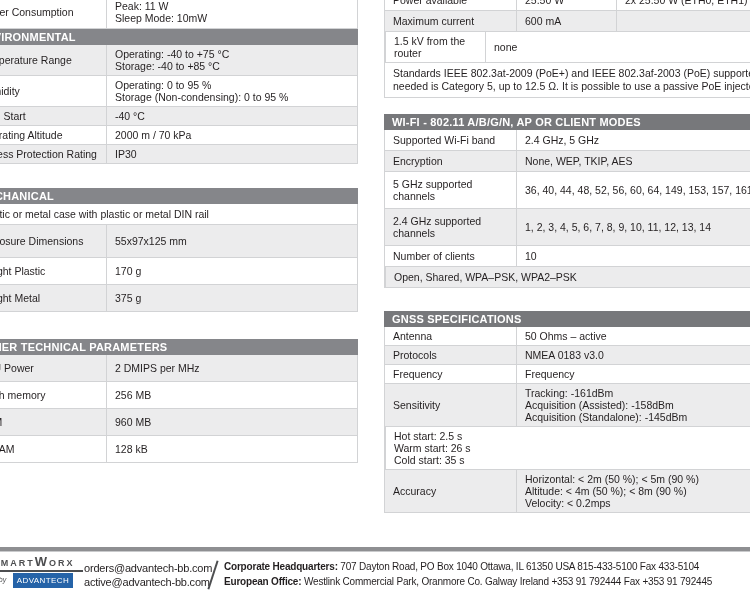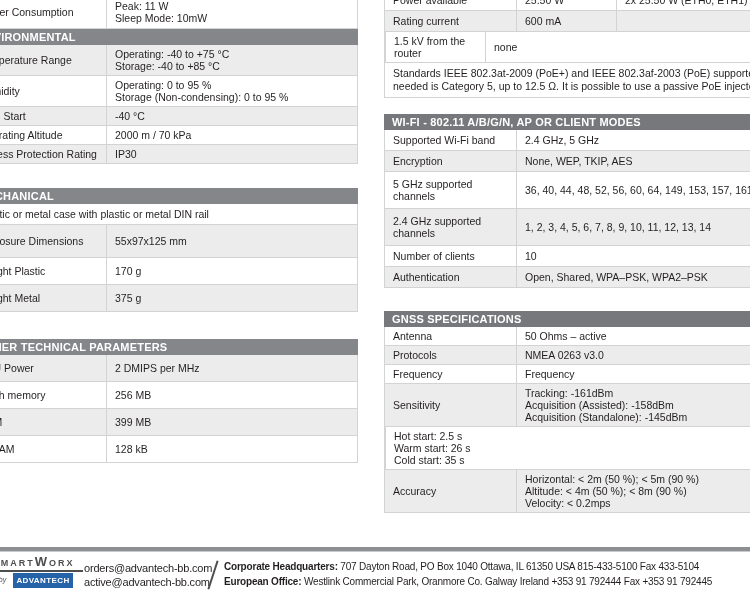--- a/index.html
+++ b/index.html
@@ -34,21 +34,21 @@
   .mt-wifi{margin-top:16px;} .mt-gnss{margin-top:23px;}
   
   #footer-rule{position:absolute;left:0;top:547px;width:750px;height:4px;background:#8e8f92;}
   #footer-rule-light{position:absolute;left:0;top:551px;width:750px;height:1px;background:#c9cacc;}
   #logo-smartworx{position:absolute;left:-10px;top:554px;width:93px;color:#4d4e50;
       font-size:13px;font-weight:bold;letter-spacing:2px;font-variant:small-caps;
       border-bottom:2px solid #4d4e50;padding-bottom:1px;}
   #logo-powered{position:absolute;left:-30px;top:576px;width:40px;font-size:7px;
       font-style:italic;color:#4d4e50;white-space:nowrap;}
   #logo-advantech{position:absolute;left:13px;top:573px;width:60px;height:15px;
-      background:#2563a8;color:#fff;font-size:8px;font-weight:bold;letter-spacing:.4px;
+      background:#2563a8;color:#fff;font-size:8px;font-weight:normal;letter-spacing:.4px;
       display:flex;align-items:center;justify-content:center;}
   #footer-emails{position:absolute;left:84px;top:561px;font-size:11px;line-height:14px;
       letter-spacing:-.2px;}
   #footer-slash{position:absolute;left:212px;top:560px;width:2px;height:30px;
       background:#4d4e50;transform:rotate(18deg);}
   #footer-offices{position:absolute;left:224px;top:560px;font-size:10px;line-height:14.5px;
       letter-spacing:-.2px;white-space:nowrap;}
   #footer-offices b{font-weight:bold;}
 </style>
 </head>
@@ -116,39 +116,39 @@
       <div class="row g h26">
         <div class="cl">CPU Power</div>
         <div class="cv"><span>2 DMIPS per MHz</span></div>
       </div>
       <div class="row h26">
         <div class="cl">Flash memory</div>
         <div class="cv"><span>256 MB</span></div>
       </div>
       <div class="row g h26">
         <div class="cl">RAM</div>
-        <div class="cv"><span>399 MB</span></div>
+        <div class="cv"><span>960 MB</span></div>
       </div>
       <div class="row h26">
         <div class="cl">M-RAM</div>
         <div class="cv"><span>128 kB</span></div>
       </div>
     </div>
   </div>
 
   <div id="col-right" class="col">
 
     <div class="tbl">
       <div class="row h20">
         <div class="cl">Power available</div>
         <div class="c1"><span>25.50 W</span></div>
         <div class="c2"><span>2x 25.50 W (ETH0, ETH1)</span></div>
       </div>
       <div class="row g h20">
-        <div class="cl">Rating current</div>
+        <div class="cl">Maximum current</div>
         <div class="c1"><span>600 mA</span></div>
         <div class="c2"><span></span></div>
       </div>
       <div class="row h26">
         <div class="c1"><span>1.5 kV from the router</span></div>
         <div class="c2"><span>none</span></div>
       </div>
       <div class="note-row">Standards IEEE 802.3at-2009 (PoE+) and IEEE 802.3af-2003 (PoE) supported. Cable
 needed is Category 5, up to 12.5 Ω. It is possible to use a passive PoE injector.</div>
     </div>
@@ -169,34 +169,33 @@
       </div>
       <div class="row g h36">
         <div class="cl">2.4 GHz supported channels</div>
         <div class="cv"><span>1, 2, 3, 4, 5, 6, 7, 8, 9, 10, 11, 12, 13, 14</span></div>
       </div>
       <div class="row h20">
         <div class="cl">Number of clients</div>
         <div class="cv"><span>10</span></div>
       </div>
       <div class="row g h20">
-        <div class="cl">Authentication</div>
         <div class="cv"><span>Open, Shared, WPA–PSK, WPA2–PSK</span></div>
       </div>
     </div>
 
     <div class="sechead mt-gnss">GNSS SPECIFICATIONS</div>
     <div class="tbl">
       <div class="row h18">
         <div class="cl">Antenna</div>
         <div class="cv"><span>50 Ohms – active</span></div>
       </div>
       <div class="row g h18">
         <div class="cl">Protocols</div>
-        <div class="cv"><span>NMEA 0263 v3.0</span></div>
+        <div class="cv"><span>NMEA 0183 v3.0</span></div>
       </div>
       <div class="row h18">
         <div class="cl">Frequency</div>
         <div class="cv"><span>Frequency</span></div>
       </div>
       <div class="row g h42">
         <div class="cl">Sensitivity</div>
         <div class="cv"><span>Tracking: -161dBm
 Acquisition (Assisted): -158dBm
 Acquisition (Standalone): -145dBm</span></div>

